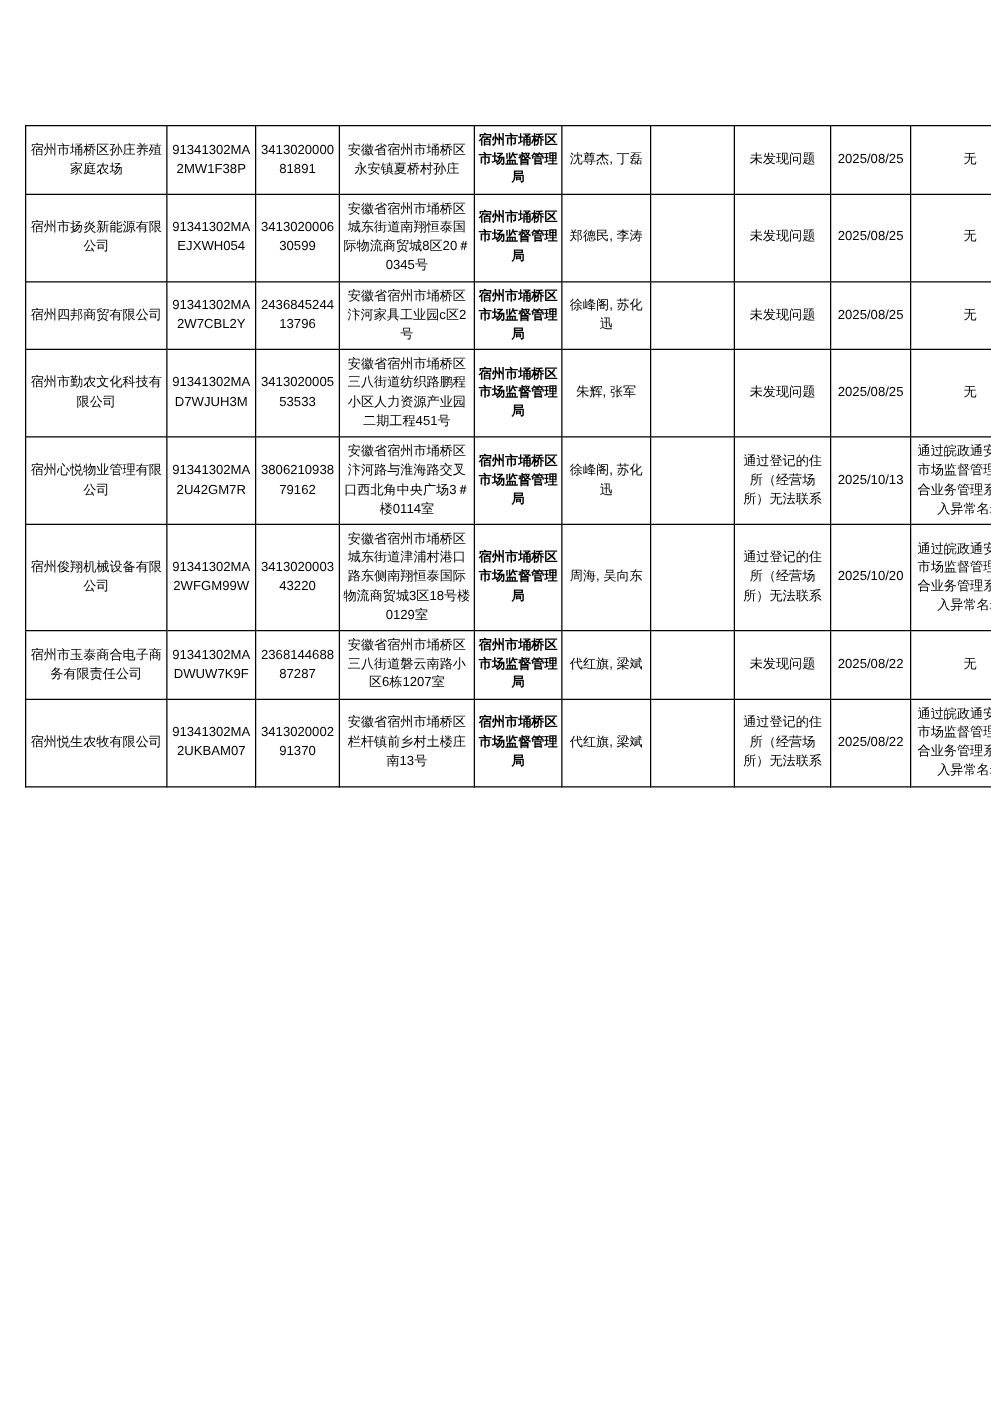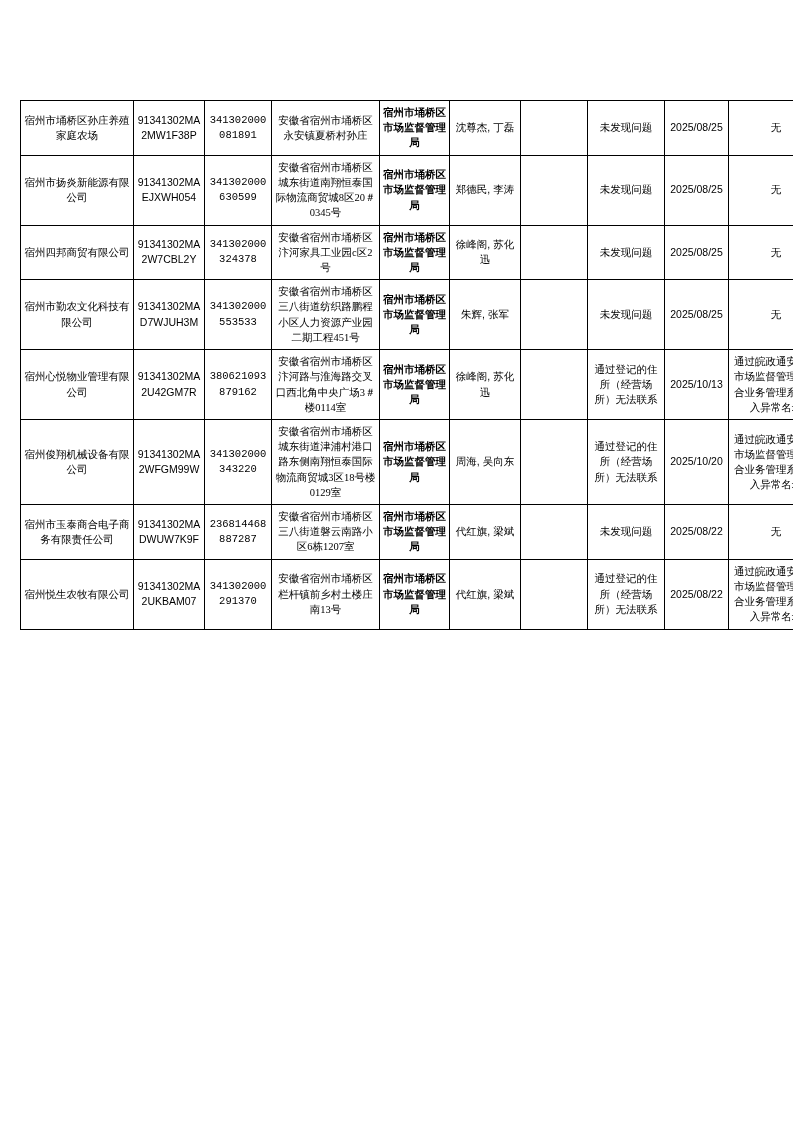--- a/index.html
+++ b/index.html
@@ -32,22 +32,22 @@
     vertical-align: middle;
     font-size: 10.5px;
     line-height: 1.45;
     padding: 4px 2px;
     word-wrap: break-word;
     word-break: break-all;
     overflow-wrap: break-word;
   }
   td.c0 { width: 108px; }
   td.c1 { width: 66px; }
-  td.c2 { width: 62px; font-family: Liberation Mono, monospace; }
-  td.c3 { width: 103px; font-family: Liberation Serif, serif; }
+  td.c2 { width: 62px; }
+  td.c3 { width: 103px; }
   td.c4 { width: 65px; font-weight: bold; }
   td.c5 { width: 66px; }
   td.c6 { width: 62px; }
   td.c7 { width: 72px; }
   td.c8 { width: 59px; margin-top: 13px; }
   td.c9 { width: 90px; }
   .code {
     font-family: "Liberation Sans", "DejaVu Sans", sans-serif;
     letter-spacing: 0px;
   }
@@ -81,21 +81,21 @@
         <td class="c5">郑德民, 李涛</td>
         <td class="c6"></td>
         <td class="c7">未发现问题</td>
         <td class="c8">2025/08/25</td>
         <td class="c9">无</td>
       </tr>
 
       <tr>
         <td class="c0">宿州四邦商贸有限公司</td>
         <td class="c1 code">91341302MA2W7CBL2Y</td>
-        <td class="c2 code">341302000324378</td>
+        <td class="c2 code">243684524413796</td>
         <td class="c3">安徽省宿州市埇桥区汴河家具工业园c区2号</td>
         <td class="c4">宿州市埇桥区市场监督管理局</td>
         <td class="c5">徐峰阁, 苏化迅</td>
         <td class="c6"></td>
         <td class="c7">未发现问题</td>
         <td class="c8">2025/08/25</td>
         <td class="c9">无</td>
       </tr>
 
       <tr>

